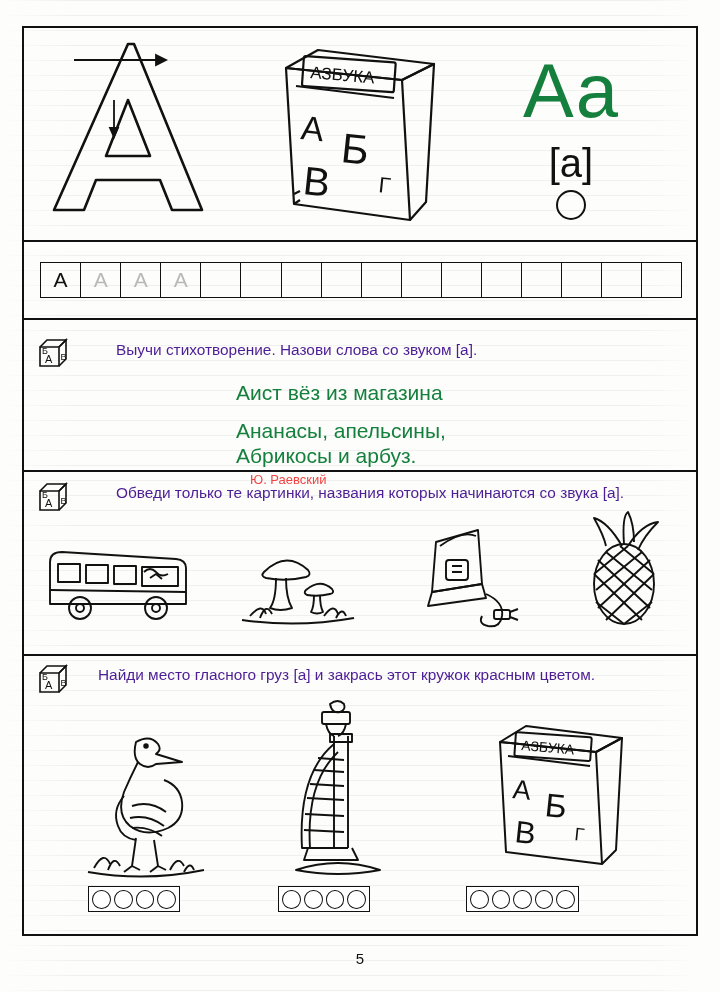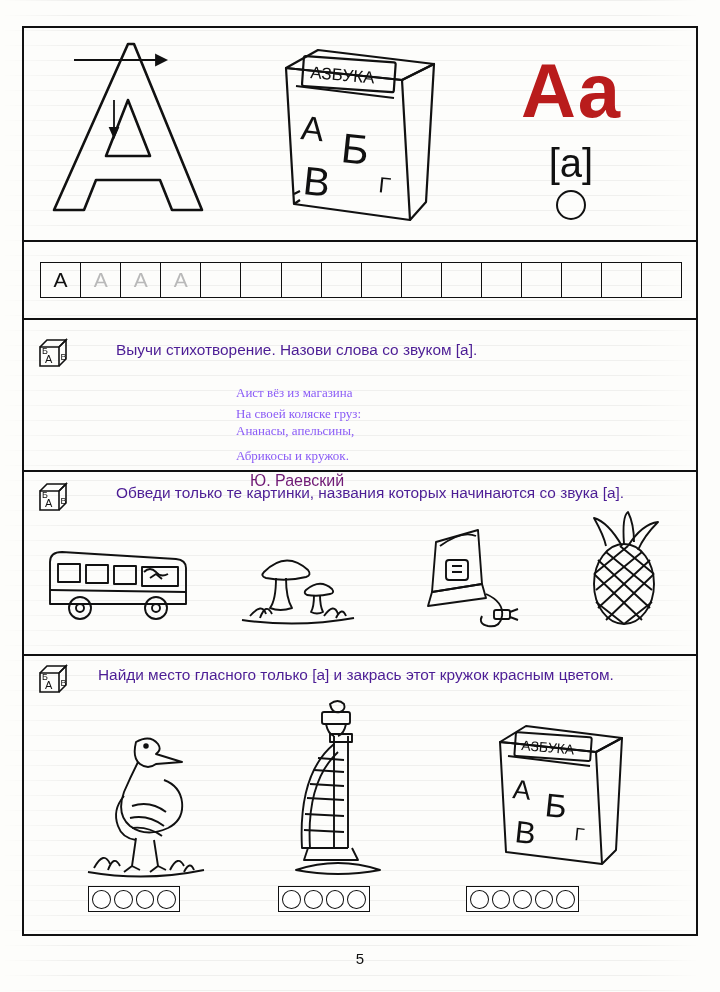--- a/index.html
+++ b/index.html
@@ -59,23 +59,23 @@
   .aa {
     position: absolute;
     right: 30px; top: 24px;
     width: 190px;
     text-align: center;
   }
   .aa .letters {
     font-family: "Liberation Sans", sans-serif;
     font-size: 76px;
     line-height: 78px;
-    font-weight: 700;
+    font-weight: 400;
     letter-spacing: 1px;
-    color: #b91c1c;
+    color: #15803d;
   }
   .aa .bracket {
     margin-top: 12px;
     font-size: 40px;
     line-height: 42px;
     color: #111;
   }
   .aa .circ {
     margin: 6px auto 0 auto;
     width: 26px; height: 26px;
@@ -118,29 +118,28 @@
     width: 34px; height: 34px;
   }
   .task-text {
     position: absolute;
     font-size: 15.4px;
     line-height: 21px;
     color: #4c1d95;
   }
   .poem {
     position: absolute;
+    font-size: 21px;
+    line-height: 21.5px;
+    color: #15803d;
+  }
+  .author {
+    position: absolute;
     font-size: 13px;
-    line-height: 21.5px;
-    color: #8b5cf6;
-    font-family: Liberation Serif, serif;
-  }
-  .author {
-    position: absolute;
-    font-size: 16px;
-    color: #701a75;
+    color: #ef4444;
   }
   .pageno {
     position: absolute;
     left: 0; right: 0;
     top: 950px;
     text-align: center;
     font-size: 15px;
     color: #111;
   }
   .illus { position: absolute; }
@@ -245,23 +244,22 @@
           <path d="M4 11 L11 4 L30 4 L23 11"></path>
           <path d="M23 11 L30 4 L30 23 L23 30"></path>
         </g>
         <text x="6" y="18" font-family="Liberation Sans, sans-serif" font-size="9" fill="#111">Б</text>
         <text x="9" y="27" font-family="Liberation Sans, sans-serif" font-size="11" fill="#111">А</text>
         <text x="24.5" y="24" font-family="Liberation Sans, sans-serif" font-size="9" fill="#111">В</text>
       </svg>
     </div>
     <div class="task-text" style="left:92px; top:19px; width:540px;">Выучи стихотворение. Назови слова со звуком [а].</div>
     <div class="poem" style="left:212px; top:62px;">Аист вёз из магазина</div>
-    <div class="poem" style="left:212px; top:83px;">На своей коляске груз:</div>
     <div class="poem" style="left:212px; top:100px;">Ананасы, апельсины,</div>
-    <div class="poem" style="left:212px; top:125px;">Абрикосы и кружок.</div>
+    <div class="poem" style="left:212px; top:125px;">Абрикосы и арбуз.</div>
     <div class="author" style="left:226px; top:152px;">Ю. Раевский</div>
   </div>
 
   <div class="task" style="left:24px; top:480px; width:672px; height:170px;">
     <div class="cube" style="left:12px; top:0px;">
       <svg viewBox="0 0 34 34" width="34" height="34">
         <g fill="none" stroke="#111" stroke-width="1.6">
           <path d="M4 11 L4 30 L23 30 L23 11 Z"></path>
           <path d="M4 11 L11 4 L30 4 L23 11"></path>
           <path d="M23 11 L30 4 L30 23 L23 30"></path>
@@ -343,21 +341,21 @@
         <g fill="none" stroke="#111" stroke-width="1.6">
           <path d="M4 11 L4 30 L23 30 L23 11 Z"></path>
           <path d="M4 11 L11 4 L30 4 L23 11"></path>
           <path d="M23 11 L30 4 L30 23 L23 30"></path>
         </g>
         <text x="6" y="18" font-family="Liberation Sans, sans-serif" font-size="9" fill="#111">Б</text>
         <text x="9" y="27" font-family="Liberation Sans, sans-serif" font-size="11" fill="#111">А</text>
         <text x="24.5" y="24" font-family="Liberation Sans, sans-serif" font-size="9" fill="#111">В</text>
       </svg>
     </div>
-    <div class="task-text" style="left:74px; top:6px; width:540px;">Найди место гласного только [а] и закрась этот кружок красным цветом.</div>
+    <div class="task-text" style="left:74px; top:6px; width:540px;">Найди место гласного груз [а] и закрась этот кружок красным цветом.</div>
 
     <div class="illus" style="left:50px; top:64px;">
       <svg viewBox="0 0 140 160" width="140" height="160">
         <g fill="none" stroke="#111" stroke-width="1.9" stroke-linejoin="round">
           <path d="M62 20 q14 -8 22 2 q4 6 -2 10 l26 8 l-26 2 q-8 6 -16 0 q-8 -6 -4 -22 Z"></path>
           <circle cx="72" cy="24" r="1.8" fill="#111"></circle>
           <path d="M64 40 q-8 16 -14 30 q-8 22 6 34 q16 12 38 2 q16 -8 14 -26 q-2 -16 -18 -22"></path>
           <path d="M50 74 q-12 14 -6 30 q4 12 18 14"></path>
           <path d="M58 84 q18 -6 34 6 M56 96 q18 -4 34 8 M58 106 q16 -2 30 8"></path>
           <path d="M62 116 L58 144 M58 144 l-8 6 M58 144 l8 4"></path>

